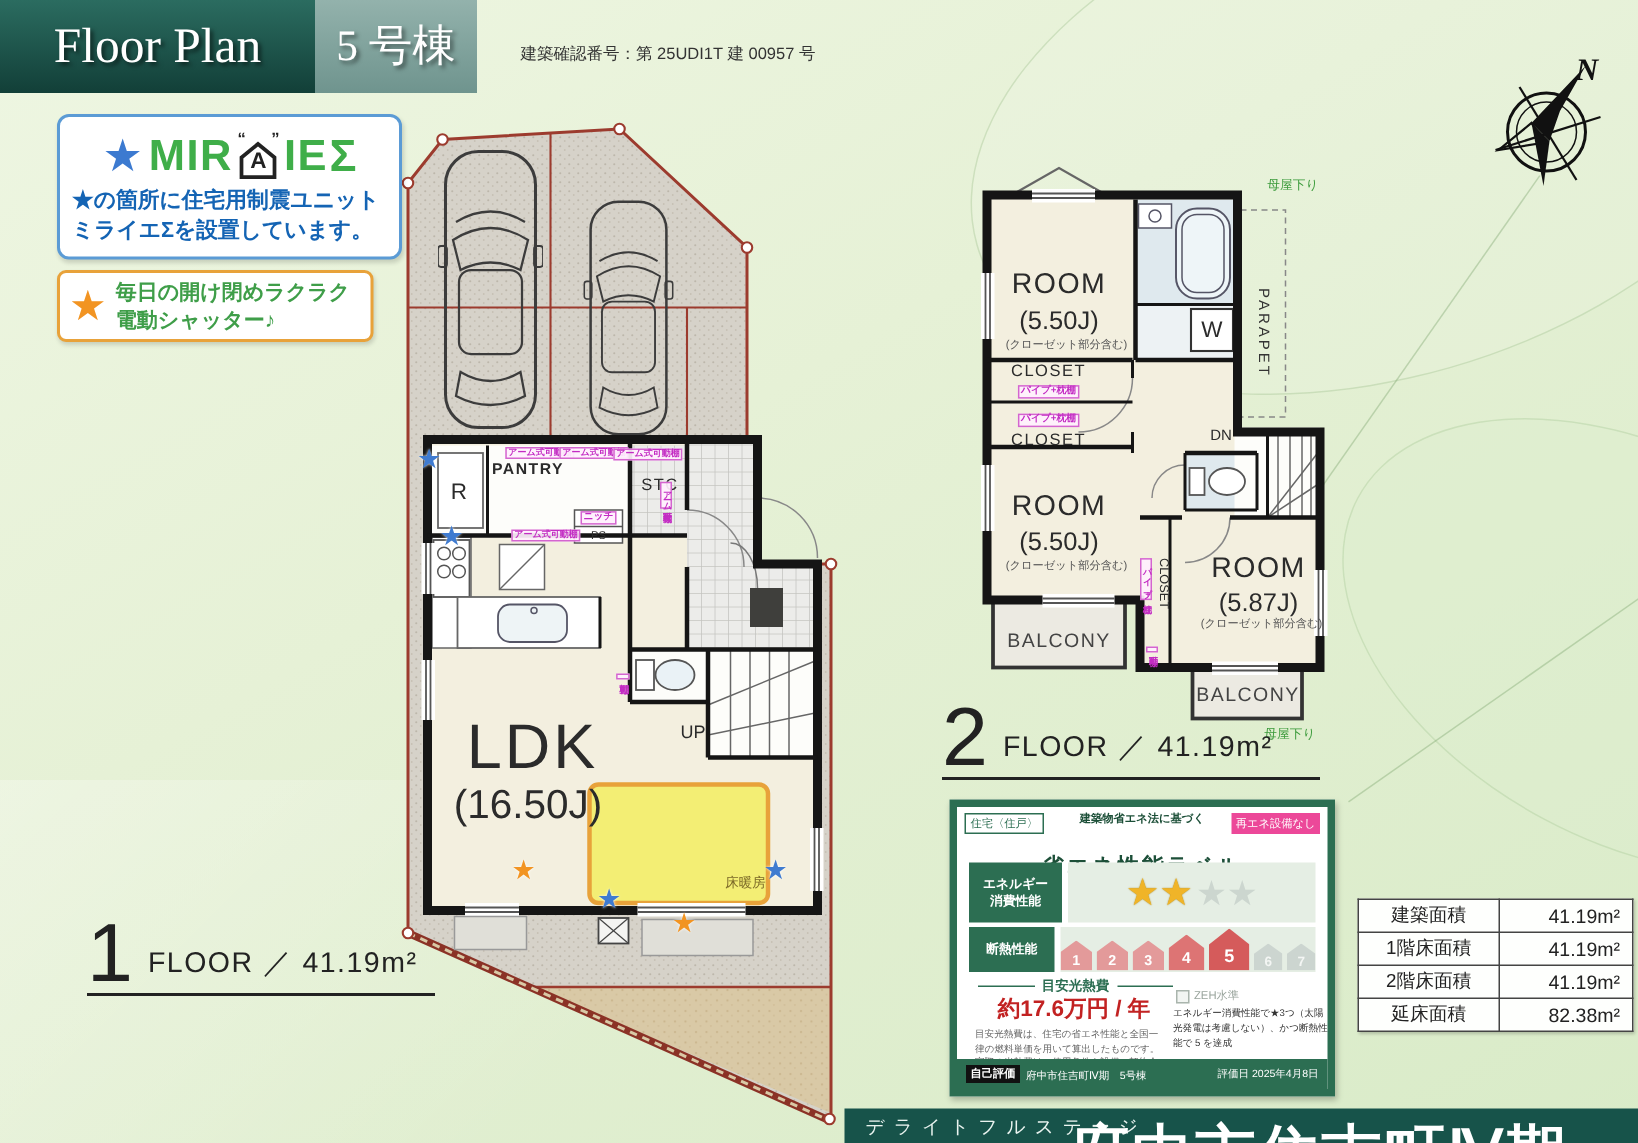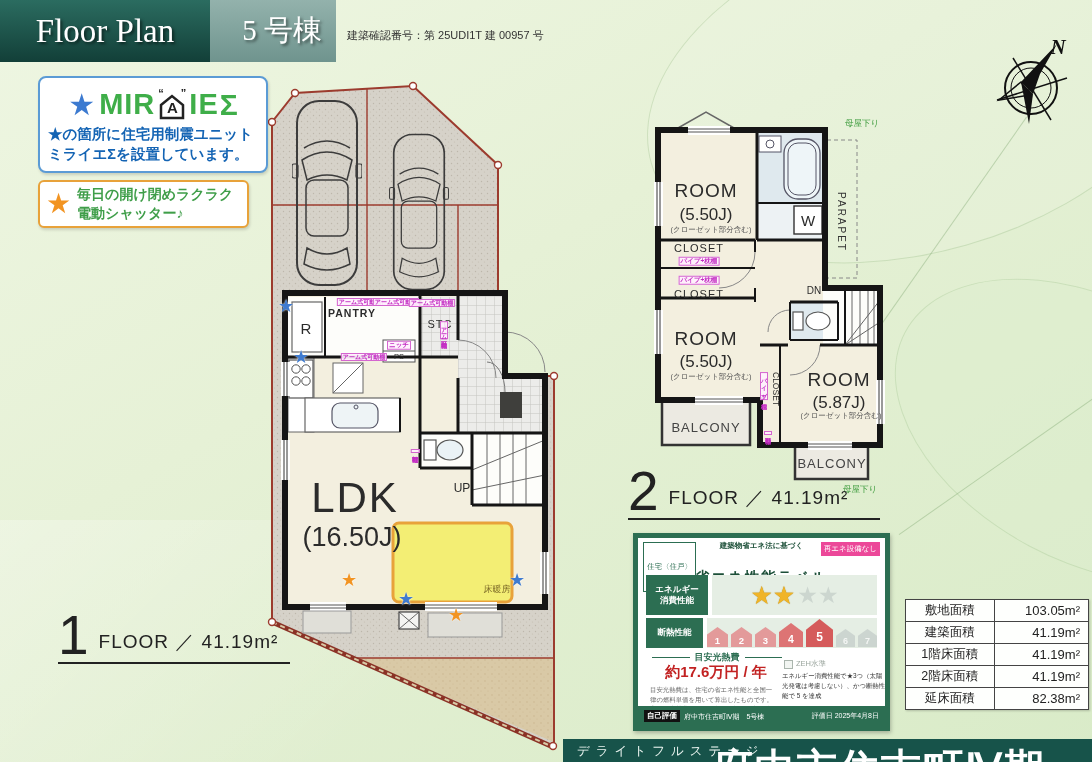--- a/index.html
+++ b/index.html
@@ -16,21 +16,21 @@
   .stem.s1{left:940px;top:90px;width:1px;height:300px;transform:rotate(35deg);}
   .stem.s2{left:1005px;top:330px;width:1px;height:260px;transform:rotate(55deg);}
   .bg-corner{position:absolute;left:0;top:520px;width:580px;height:242px;pointer-events:none;
     background:linear-gradient(135deg,rgba(255,255,255,.28),rgba(255,255,255,0) 70%);}
   
   .hdr-title{position:absolute;left:0;top:0;width:210px;height:62px;
     background:linear-gradient(180deg,#2b6c60,#123f38);display:flex;align-items:center;justify-content:center;
     font-family:"Liberation Serif",serif;font-size:33px;color:#fff;text-shadow:2px 2px 3px rgba(0,0,0,.55);}
   .hdr-unit{position:absolute;left:210px;top:0;width:108px;height:62px;
     background:linear-gradient(180deg,#93b2ac,#6f948e);display:flex;align-items:center;justify-content:center;
-    font-family:"Liberation Serif",serif;font-size:29px;color:#fff;text-shadow:2px 2px 3px rgba(0,0,0,.5);padding-left:18px;}
+    font-family:"Liberation Serif",serif;font-size:29px;color:#fff;text-shadow:2px 2px 3px rgba(0,0,0,.5);}
   .hdr-conf{position:absolute;left:347px;top:28px;font-size:11px;color:#333;}
   
   .miraie{position:absolute;left:38px;top:76px;width:230px;height:97px;background:#fff;
     border:2px solid #5b9bd5;border-radius:8px;box-shadow:1px 2px 3px rgba(0,0,0,.15);
     display:flex;flex-direction:column;justify-content:center;padding:2px 8px;box-sizing:border-box;}
   .miraie-logo{display:flex;align-items:center;justify-content:center;gap:1px;height:38px;}
   .miraie-star{color:#3c7ad0;font-size:30px;line-height:1;margin-right:3px;}
   .miraie-txt{color:#3fae49;font-weight:bold;font-size:29px;letter-spacing:1px;line-height:1;}
   .miraie-sigma{color:#3fae49;font-weight:bold;font-size:30px;line-height:1;}
   .house-a{position:relative;width:30px;height:32px;margin:0 1px;}
@@ -61,21 +61,21 @@
   
   .area-table{position:absolute;left:905px;top:599px;width:184px;border-collapse:collapse;
     background:rgba(255,255,255,.96);box-shadow:1px 1px 2px rgba(0,0,0,.2);}
   .area-table th,.area-table td{border:1.5px solid #444;font-weight:normal;color:#222;}
   .area-table th{font-size:14px;letter-spacing:6px;padding:3px 0;}
   .area-table td.al{font-size:12.5px;text-align:center;padding:2px 2px;}
   .area-table td.av{font-size:13px;text-align:right;padding:2px 8px 2px 2px;}
   
   .elabel{position:absolute;left:633px;top:533px;width:257px;height:198px;background:#fff;
     border:5px solid #2c6e52;box-sizing:border-box;box-shadow:1px 2px 4px rgba(0,0,0,.25);}
-  .el-tagl{position:absolute;left:5px;top:4px;font-size:7.5px;color:#2c6e52;border:1px solid #2c6e52;padding:19px 3px;background:#fff;}
+  .el-tagl{position:absolute;left:5px;top:4px;font-size:7.5px;color:#2c6e52;border:1px solid #2c6e52;padding:1px 3px;background:#fff;}
   .el-tagr{position:absolute;right:5px;top:4px;font-size:7.5px;color:#fff;background:#ec4899;padding:2px 3px;}
   .el-head{position:absolute;left:0;top:3px;width:100%;text-align:center;color:#1c4f38;}
   .el-sub{font-size:7.5px;font-weight:bold;}
   .el-title{font-size:14.5px;font-weight:bold;letter-spacing:2px;margin-top:17px;}
   .el-row{position:absolute;left:8px;right:8px;display:flex;gap:4px;}
   .el-row .el-k{width:62px;background:#2c6e52;color:#fff;font-size:8.5px;font-weight:bold;
     display:flex;flex-direction:column;align-items:center;justify-content:center;line-height:1.3;}
   .el-row .el-v{flex:1;background:#e5eee4;display:flex;align-items:center;justify-content:center;gap:2px;}
   .st-f{color:#f0b428;font-size:25px;text-shadow:0 0 1px #a07800;}
   .st-e{color:#ccd6cf;font-size:23px;}
@@ -483,24 +483,20 @@
         <span class="el-self">自己評価</span>
         <span class="el-proj">府中市住吉町Ⅳ期　5号棟</span>
       </span>
       <span class="el-date">評価日 2025年4月8日</span>
     </div>
   </div>
 
   <table class="area-table">
     <tbody>
     <tr>
-      <td class="al">敷地面積</td>
-      <td class="av">103.05m²</td>
-        </tr>
-    <tr>
       <td class="al">建築面積</td>
       <td class="av">41.19m²</td>
         </tr>
     <tr>
       <td class="al">1階床面積</td>
       <td class="av">41.19m²</td>
         </tr>
     <tr>
       <td class="al">2階床面積</td>
       <td class="av">41.19m²</td>

